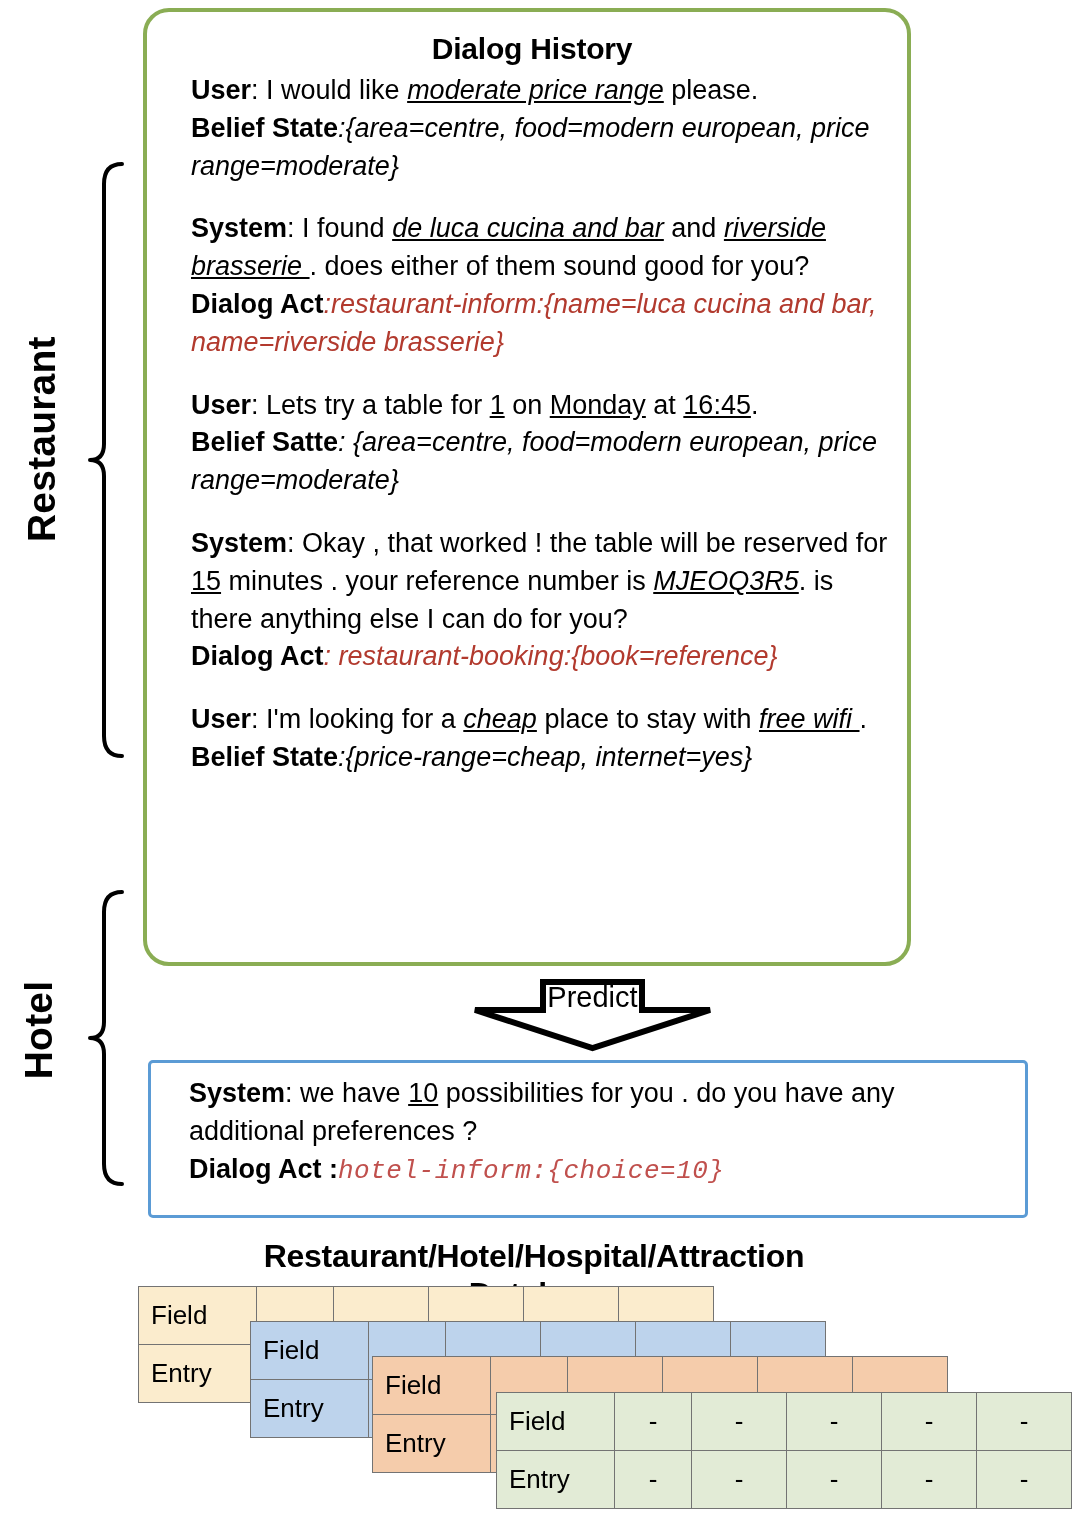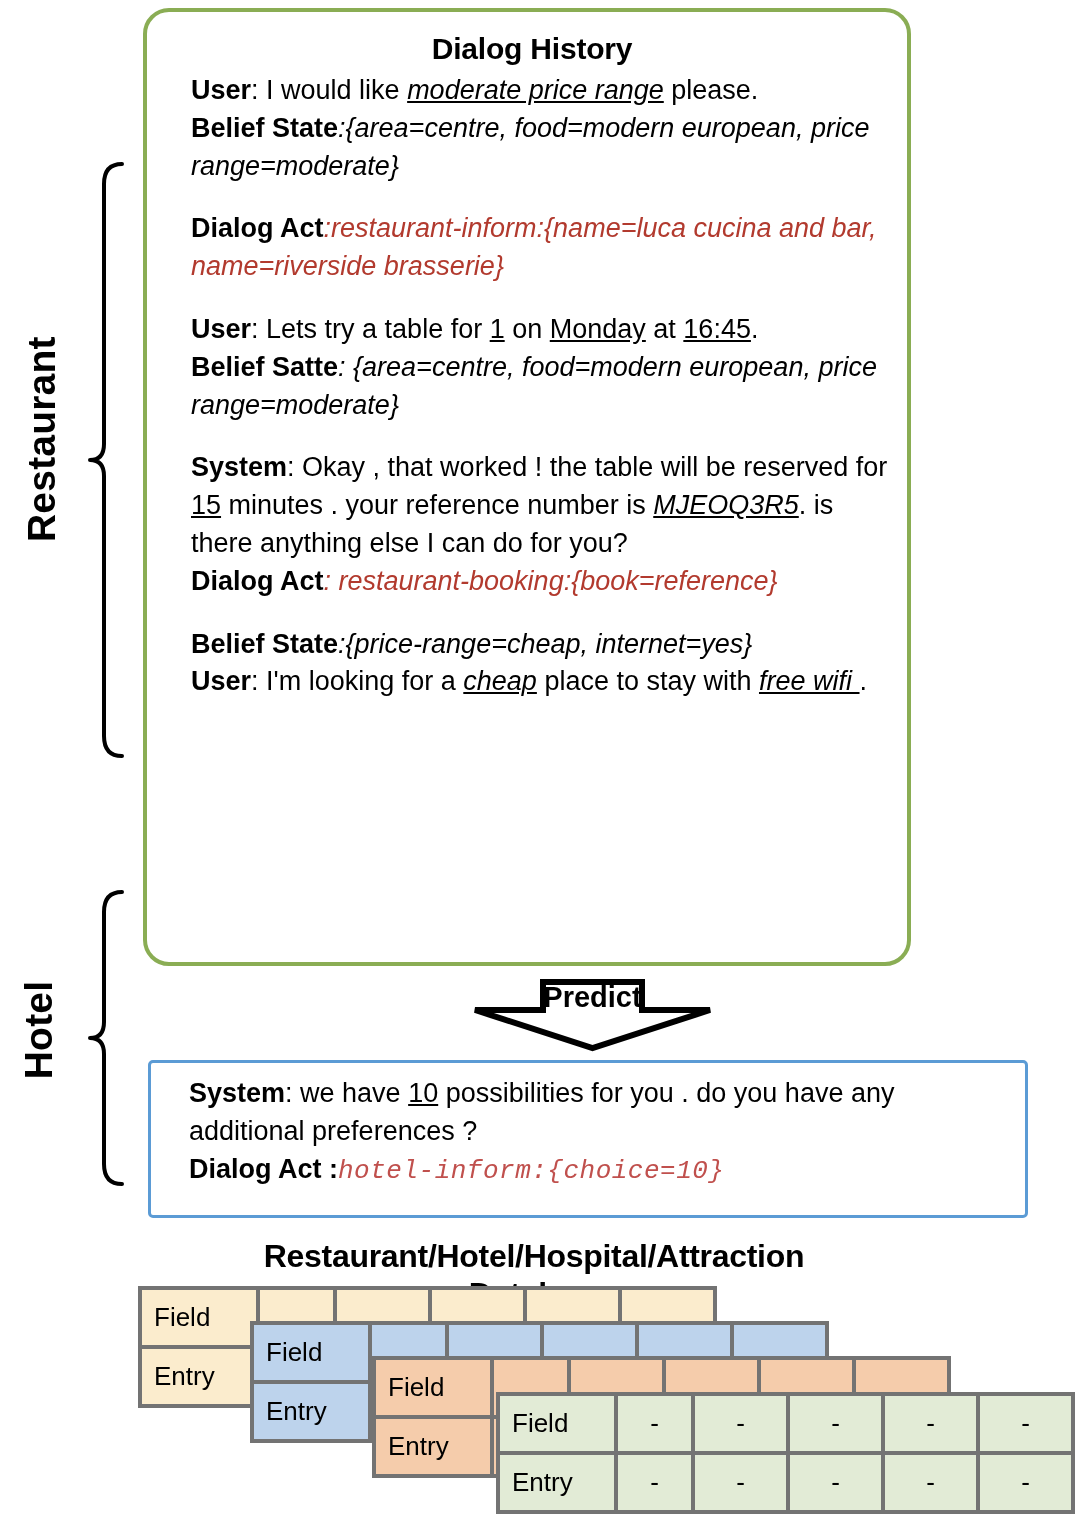--- a/index.html
+++ b/index.html
@@ -70,21 +70,21 @@
   
   #predict-arrow {
     position: absolute;
     left: 470px; top: 978px;
     width: 245px; height: 74px;
   }
   #predict-arrow .label {
     position: absolute;
     left: 0; right: 0; top: 5px;
     text-align: center;
-    font-weight: bold;
+    font-weight: normal;
     font-size: 29px;
     color: #000;
     line-height: 1;
   }
 
   
   #predict-box {
     position: absolute;
     left: 148px; top: 1060px;
     width: 880px; height: 158px;
@@ -112,21 +112,21 @@
     font-size: 32px;
     color: #000;
   }
   .db-table {
     position: absolute;
     border-collapse: collapse;
     font-size: 26px;
     color: #000;
   }
   .db-table td {
-    border: 4px solid #737373;
+    border: 1px solid #737373;
     height: 58px;
     padding: 12px 6px;
     text-align: center;
     vertical-align: middle;
   }
   .db-table td.lbl {
     text-align: left;
     padding-left: 12px;
   }
 </style>
@@ -156,20 +156,23 @@
       <div class="line">
         <span class="spk">User</span><span>: I would like </span><span class="it u">moderate price range</span><span> please.</span>
       </div>
       <div class="line">
         <span class="spk">Belief State</span><span class="it">:{area=centre, food=modern european, price range=moderate}</span>
       </div>
     </div>
 
     <div class="turn">
       <div class="line">
+        <span class="spk">System</span><span>: I found </span><span class="it u">de luca cucina and bar</span><span> and </span><span class="it u">riverside brasserie </span><span>. does either of them sound good for you?</span>
+      </div>
+      <div class="line">
         <span class="spk">Dialog Act</span><span class="act">:restaurant-inform:{name=luca cucina and bar, name=riverside brasserie}</span>
       </div>
     </div>
 
     <div class="turn">
       <div class="line">
         <span class="spk">User</span><span>: Lets try a table for </span><span class="u">1</span><span> on </span><span class="u">Monday</span><span> at </span><span class="u">16:45</span><span>.</span>
       </div>
       <div class="line">
         <span class="spk">Belief Satte</span><span class="it">: {area=centre, food=modern european, price range=moderate}</span>
@@ -180,24 +183,24 @@
       <div class="line">
         <span class="spk">System</span><span>: Okay , that worked ! the table will be reserved for </span><span class="u">15</span><span> minutes . your reference number is </span><span class="it u">MJEOQ3R5</span><span>. is there anything else I can do for you?</span>
       </div>
       <div class="line">
         <span class="spk">Dialog Act</span><span class="act">: restaurant-booking:{book=reference}</span>
       </div>
     </div>
 
     <div class="turn">
       <div class="line">
+        <span class="spk">User</span><span>:  I'm looking  for a </span><span class="it u">cheap</span><span> place to stay with </span><span class="it u">free wifi </span><span>.</span>
+      </div>
+      <div class="line">
         <span class="spk">Belief State</span><span class="it">:{price-range=cheap, internet=yes}</span>
-      </div>
-      <div class="line">
-        <span class="spk">User</span><span>:  I'm looking  for a </span><span class="it u">cheap</span><span> place to stay with </span><span class="it u">free wifi </span><span>.</span>
       </div>
     </div>
   </div>
 
   <div id="predict-arrow">
     <svg width="245" height="74" viewBox="0 0 245 74">
       <path d="M73 4 L172 4 L172 32 L240 32 L122.5 70 L5 32 L73 32 Z" fill="#ffffff" stroke="#000" stroke-width="6" stroke-linejoin="miter"></path>
     </svg>
     <div class="label">Predict</div>
   </div>

